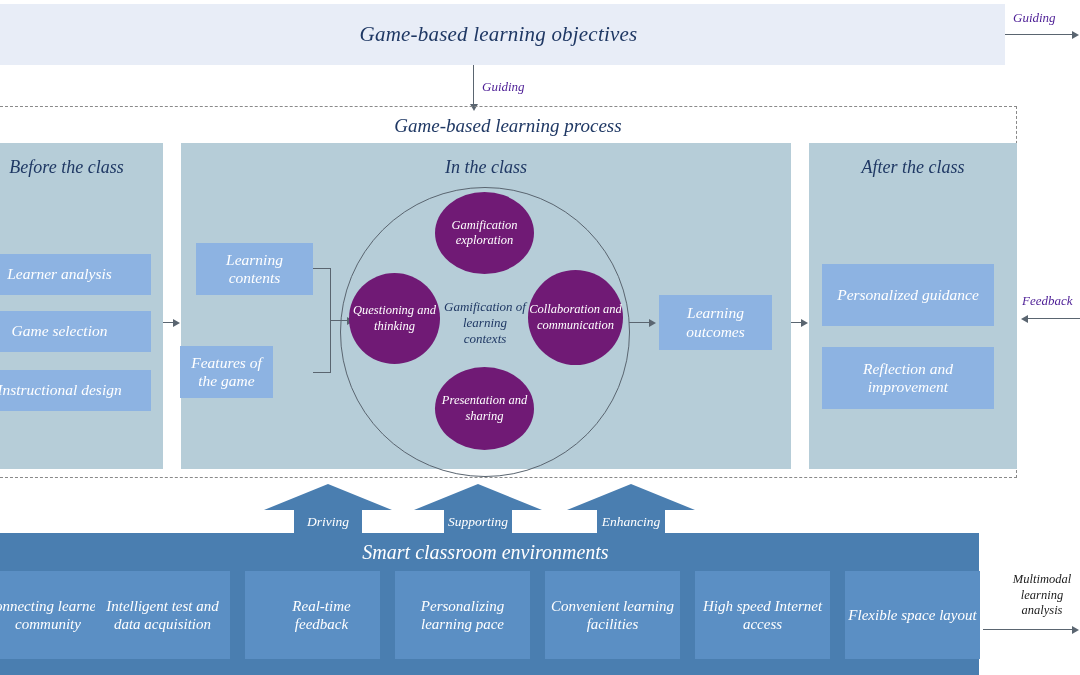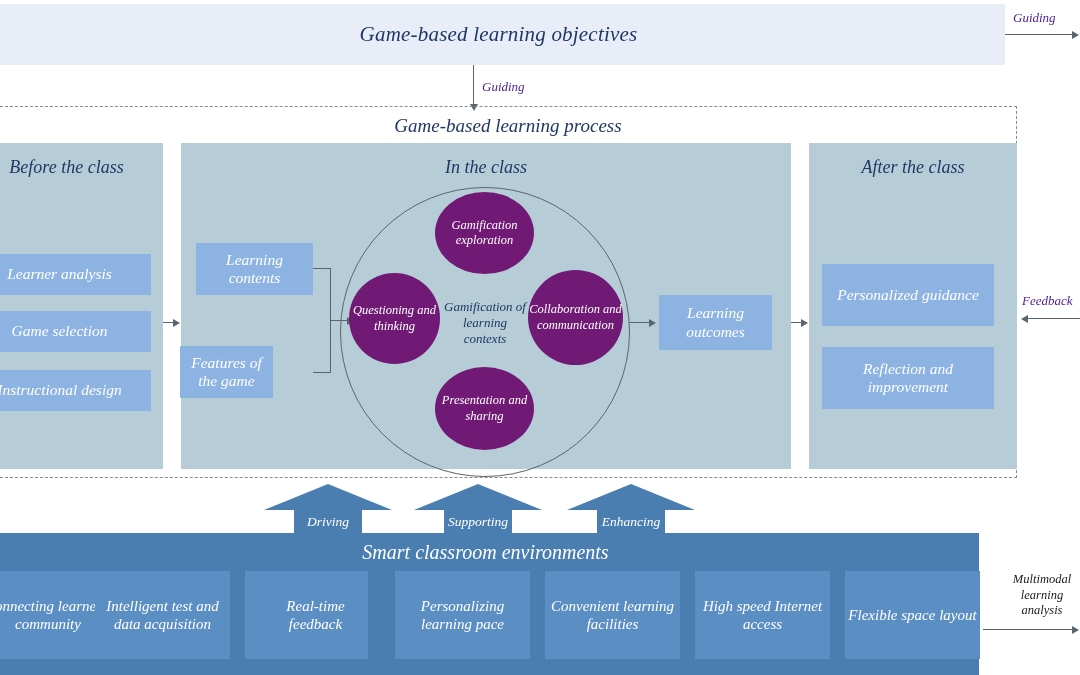--- a/index.html
+++ b/index.html
@@ -204,21 +204,21 @@
       <polygon points="64,0 128,26 98,26 98,52 30,52 30,26 0,26" fill="#4a7eb0"></polygon>
     </svg>
     <div class="bl">Enhancing</div>
   </div>
 
   <div id="smart-bar" class="abs"></div>
   <div id="smart-title" class="abs">Smart classroom environments</div>
 
   <div class="sbox" style="left:-22px;width:140px;">Connecting learner's community</div>
   <div class="sbox" style="left:95px;width:135px;">Intelligent test and data acquisition</div>
-  <div class="sbox" style="left:245px;width:123px;padding-left:21px;">Real-time feedback</div>
+  <div class="sbox" style="left:245px;width:135px;padding-left:21px;">Real-time feedback</div>
   <div class="sbox" style="left:395px;width:135px;">Personalizing learning pace</div>
   <div class="sbox" style="left:695px;width:135px;">High speed Internet access</div>
   <div class="sbox" style="left:545px;width:135px;">Convenient learning facilities</div>
   <div class="sbox" style="left:845px;width:135px;text-align:center;">Flexible space layout</div>
 
   <div class="ln hl abs" style="left:983px;top:629px;width:92px;"></div>
   <div class="ah-r abs" style="left:1072px;top:625.5px;"></div>
   <div class="abs" style="left:1003px;top:572px;width:78px;text-align:center;color:#1a1a1a;font-size:12.5px;line-height:1.25;">
     <div>Multimodal</div>
     <div>learning</div>

